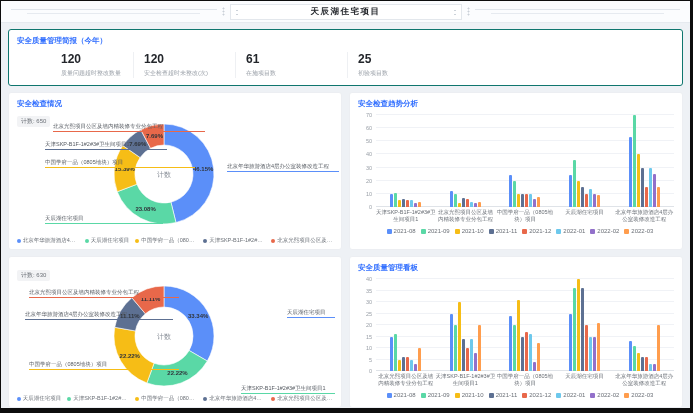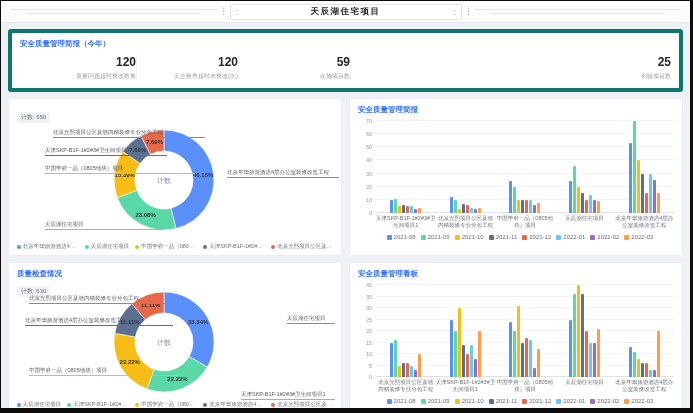--- a/index.html
+++ b/index.html
@@ -12,24 +12,24 @@
   .deco { flex:1; position:relative; height:9px; }
   .deco::before { content:""; position:absolute; left:0; right:0; top:2px; height:1px; background:#e0e5eb; }
   .deco::after  { content:""; position:absolute; left:8%; right:8%; top:6px; height:1px; background:#e6eaf0; }
   .dotcol { width:3px; height:9px; margin:0 5px; background:radial-gradient(circle at 1.5px 1.5px,#c9d0d8 0.9px,transparent 1.1px); background-size:3px 3px; }
   .title-box { width:232px; height:16px; border:1px solid #e3e7ec; background:#fff; position:relative; display:flex; align-items:center; justify-content:center; }
   .cdots { position:absolute; top:4px; width:2px; height:8px; background:radial-gradient(circle at 1px 1.5px,#ccd2d9 0.8px,transparent 1px); background-size:2px 4px; }
   .cdots.l { left:5px; } .cdots.r { right:5px; }
   .pg-title { font-size:8.5px; font-weight:bold; color:#23262b; letter-spacing:1.5px; }
 
   
-  .sum-card { margin:6px 7px 0; background:#fff; border:4px solid #0f766e; border-radius:3px; padding:6px 8px 7px; }
+  .sum-card { margin:6px 7px 0; background:#fff; border:1px solid #0f766e; border-radius:3px; padding:6px 8px 7px; }
   .blue-title { color:#3370ff; font-size:7.5px; font-weight:bold; }
   .stats { display:flex; margin-top:6px; padding-left:44px; }
-  .stat { padding:0 0 0 10px;text-align:right; }
+  .stat { padding:0 0 0 10px; }
   .stat:nth-child(1){ width:72px; padding-left:0; }
   .stat:nth-child(2){ width:102px; }
   .stat:nth-child(3){ width:112px; }
   .stat:nth-child(4){ flex:1; }
   .stat + .stat { border-left:1px solid #eef0f3; }
   .stat-v { font-size:12px; font-weight:bold; color:#23262b; }
   .stat-l { font-size:6px; color:#9aa0a8; margin-top:3px; white-space:nowrap; }
 
   
   .grid { display:grid; grid-template-columns:1fr 1fr; grid-template-rows:158px 152px; gap:6px 7px; margin:6px 7px 0; }
@@ -97,33 +97,34 @@
       <div class="stats">
         <div class="stat">
           <div class="stat-v">120</div>
           <div class="stat-l">质量问题超时整改数量</div>
         </div>
         <div class="stat">
           <div class="stat-v">120</div>
           <div class="stat-l">安全检查超时未整改(次)</div>
         </div>
         <div class="stat">
-          <div class="stat-v">59</div>
+          <div class="stat-v">61</div>
           <div class="stat-l">在施项目数</div>
         </div>
         <div class="stat">
           <div class="stat-v">25</div>
           <div class="stat-l">初验项目数</div>
         </div>
       </div>
     </div>
 
     <div class="grid">
 
       <div class="card" id="safety-donut">
+        <div class="blue-title">安全检查情况</div>
         <span class="badge">计数: 650</span>
       <svg width="110" height="110" class="donut">
             <path d="M 55.00 5.00 A 50 50 0 0 1 66.98 103.54 L 61.95 83.16 A 29 29 0 0 0 55.00 26.00 Z" fill="#5B8FF9" stroke="#fff" stroke-width="0.6"></path>
             <text x="94.2" y="52.2" text-anchor="middle" class="pct">46.15%</text>
             <path d="M 66.98 103.54 A 50 50 0 0 1 8.25 72.73 L 27.89 65.28 A 29 29 0 0 0 61.95 83.16 Z" fill="#5AD8A6" stroke="#fff" stroke-width="0.6"></path>
             <text x="36.6" y="92.0" text-anchor="middle" class="pct">23.08%</text>
             <path d="M 8.25 72.73 A 50 50 0 0 1 13.86 26.58 L 31.14 38.52 A 29 29 0 0 0 27.89 65.28 Z" fill="#F6BD16" stroke="#fff" stroke-width="0.6"></path>
             <text x="15.8" y="52.2" text-anchor="middle" class="pct">15.39%</text>
             <path d="M 13.86 26.58 A 50 50 0 0 1 31.77 10.72 L 41.53 29.32 A 29 29 0 0 0 31.14 38.52 Z" fill="#5D7092" stroke="#fff" stroke-width="0.6"></path>
             <text x="28.8" y="27.4" text-anchor="middle" class="pct">7.69%</text>
@@ -147,21 +148,21 @@
               <span class="dl-dot" style="background: rgb(93, 112, 146);"></span>
               <span class="dl-txt">天津SKP-B1F-1#2#3#卫生间项目1</span>
             </span>
             <span class="dl-item">
               <span class="dl-dot" style="background: rgb(232, 104, 74);"></span>
               <span class="dl-txt">北京光熙项目公区及墙内精装修专业分包工程</span>
             </span>
           </div></div>
 
       <div class="card" id="safety-trend">
-        <div class="blue-title">安全质量管理简报</div>
+        <div class="blue-title">安全检查趋势分析</div>
       <div class="bar-area">
             <div class="plot">
               <div class="gridline zero" style="bottom: 0%;"></div>
               <div class="ytick" style="bottom: calc(0% - 3px);">0</div>
               <div class="gridline" style="bottom: 14.2857%;"></div>
               <div class="ytick" style="bottom: calc(14.2857% - 3px);">10</div>
               <div class="gridline" style="bottom: 28.5714%;"></div>
               <div class="ytick" style="bottom: calc(28.5714% - 3px);">20</div>
               <div class="gridline" style="bottom: 42.8571%;"></div>
               <div class="ytick" style="bottom: calc(42.8571% - 3px);">30</div>
@@ -264,21 +265,20 @@
               </span>
               <span class="bl-item">
                 <span class="bl-sq" style="background: rgb(255, 157, 77);"></span>
                 <span class="bl-txt">2022-03</span>
               </span>
             </div>
           </div>
         </div>
 
       <div class="card" id="quality-donut">
-        <div class="blue-title">质量检查情况</div>
         <span class="badge">计数: 630</span>
       <svg width="110" height="110" class="donut">
             <path d="M 55.00 5.00 A 50 50 0 0 1 98.29 80.02 L 80.11 69.51 A 29 29 0 0 0 55.00 26.00 Z" fill="#5B8FF9" stroke="#fff" stroke-width="0.6"></path>
             <text x="89.2" y="37.3" text-anchor="middle" class="pct">33.34%</text>
             <path d="M 98.29 80.02 A 50 50 0 0 1 37.89 101.98 L 45.07 82.25 A 29 29 0 0 0 80.11 69.51 Z" fill="#5AD8A6" stroke="#fff" stroke-width="0.6"></path>
             <text x="68.5" y="94.1" text-anchor="middle" class="pct">22.22%</text>
             <path d="M 37.89 101.98 A 50 50 0 0 1 5.76 46.31 L 26.44 49.96 A 29 29 0 0 0 45.07 82.25 Z" fill="#F6BD16" stroke="#fff" stroke-width="0.6"></path>
             <text x="20.8" y="76.7" text-anchor="middle" class="pct">22.22%</text>
             <path d="M 5.76 46.31 A 50 50 0 0 1 22.86 16.70 L 36.36 32.78 A 29 29 0 0 0 26.44 49.96 Z" fill="#5D7092" stroke="#fff" stroke-width="0.6"></path>
             <text x="20.8" y="37.2" text-anchor="middle" class="pct">11.11%</text>

